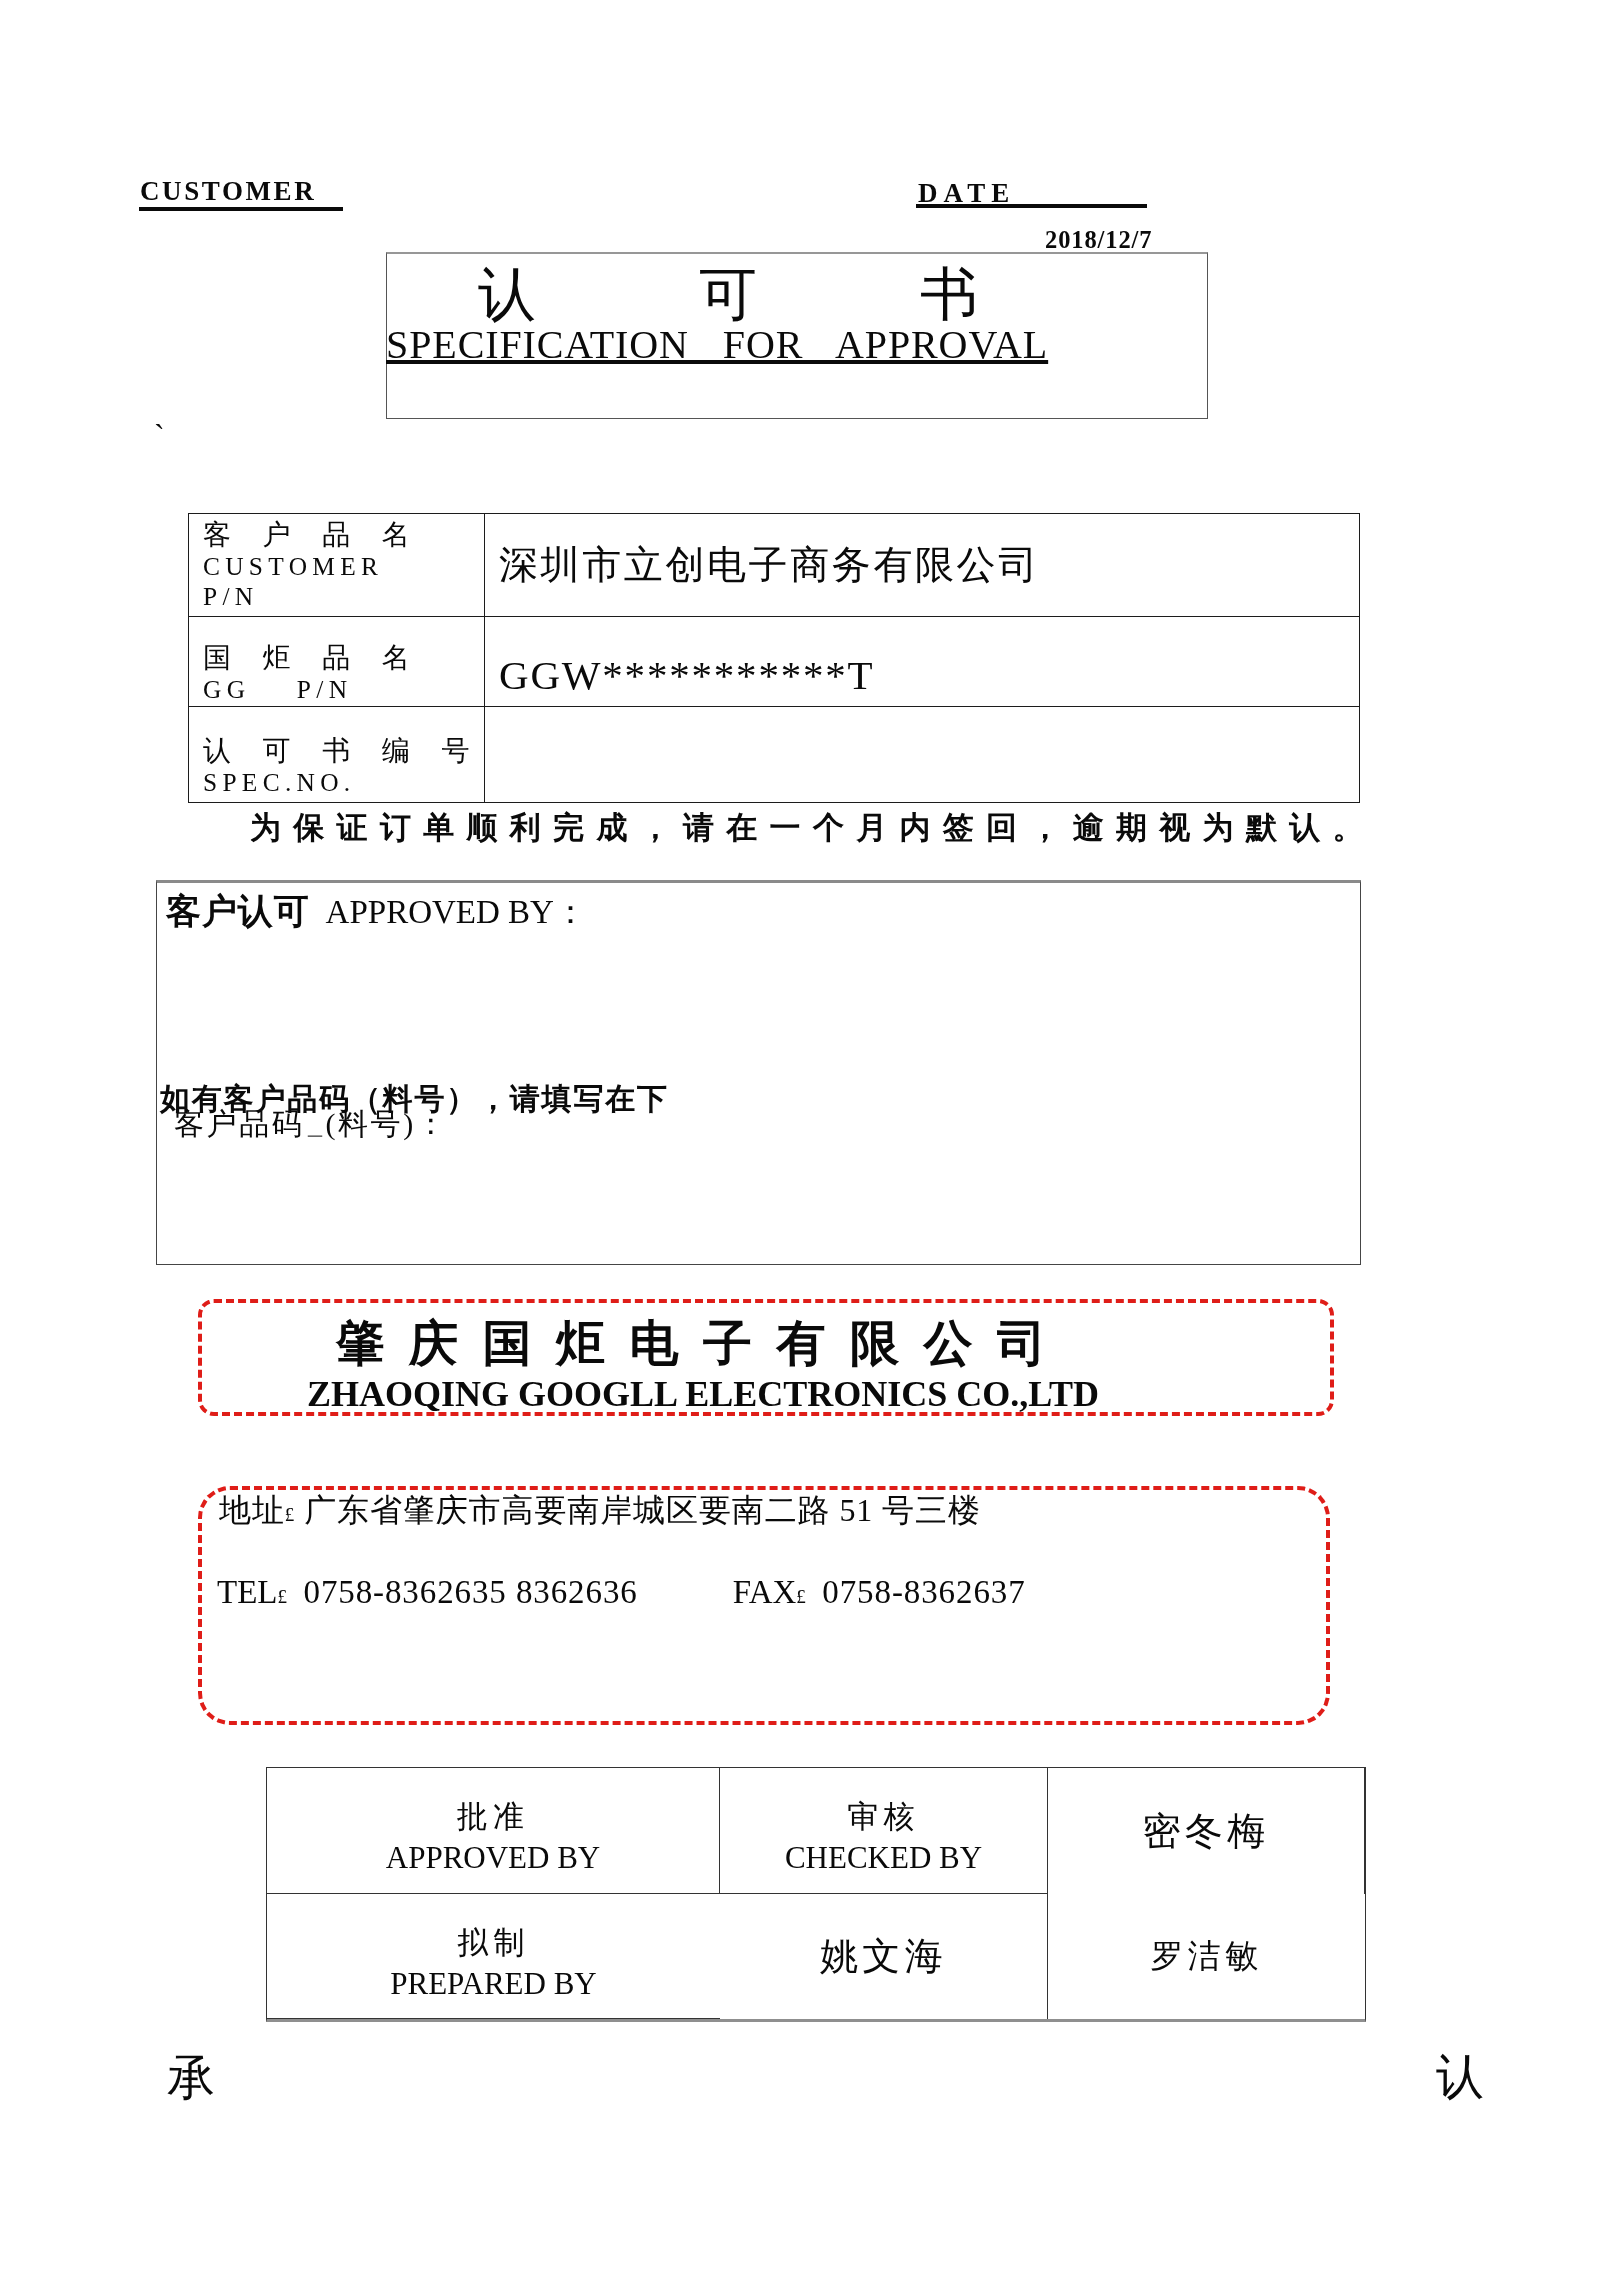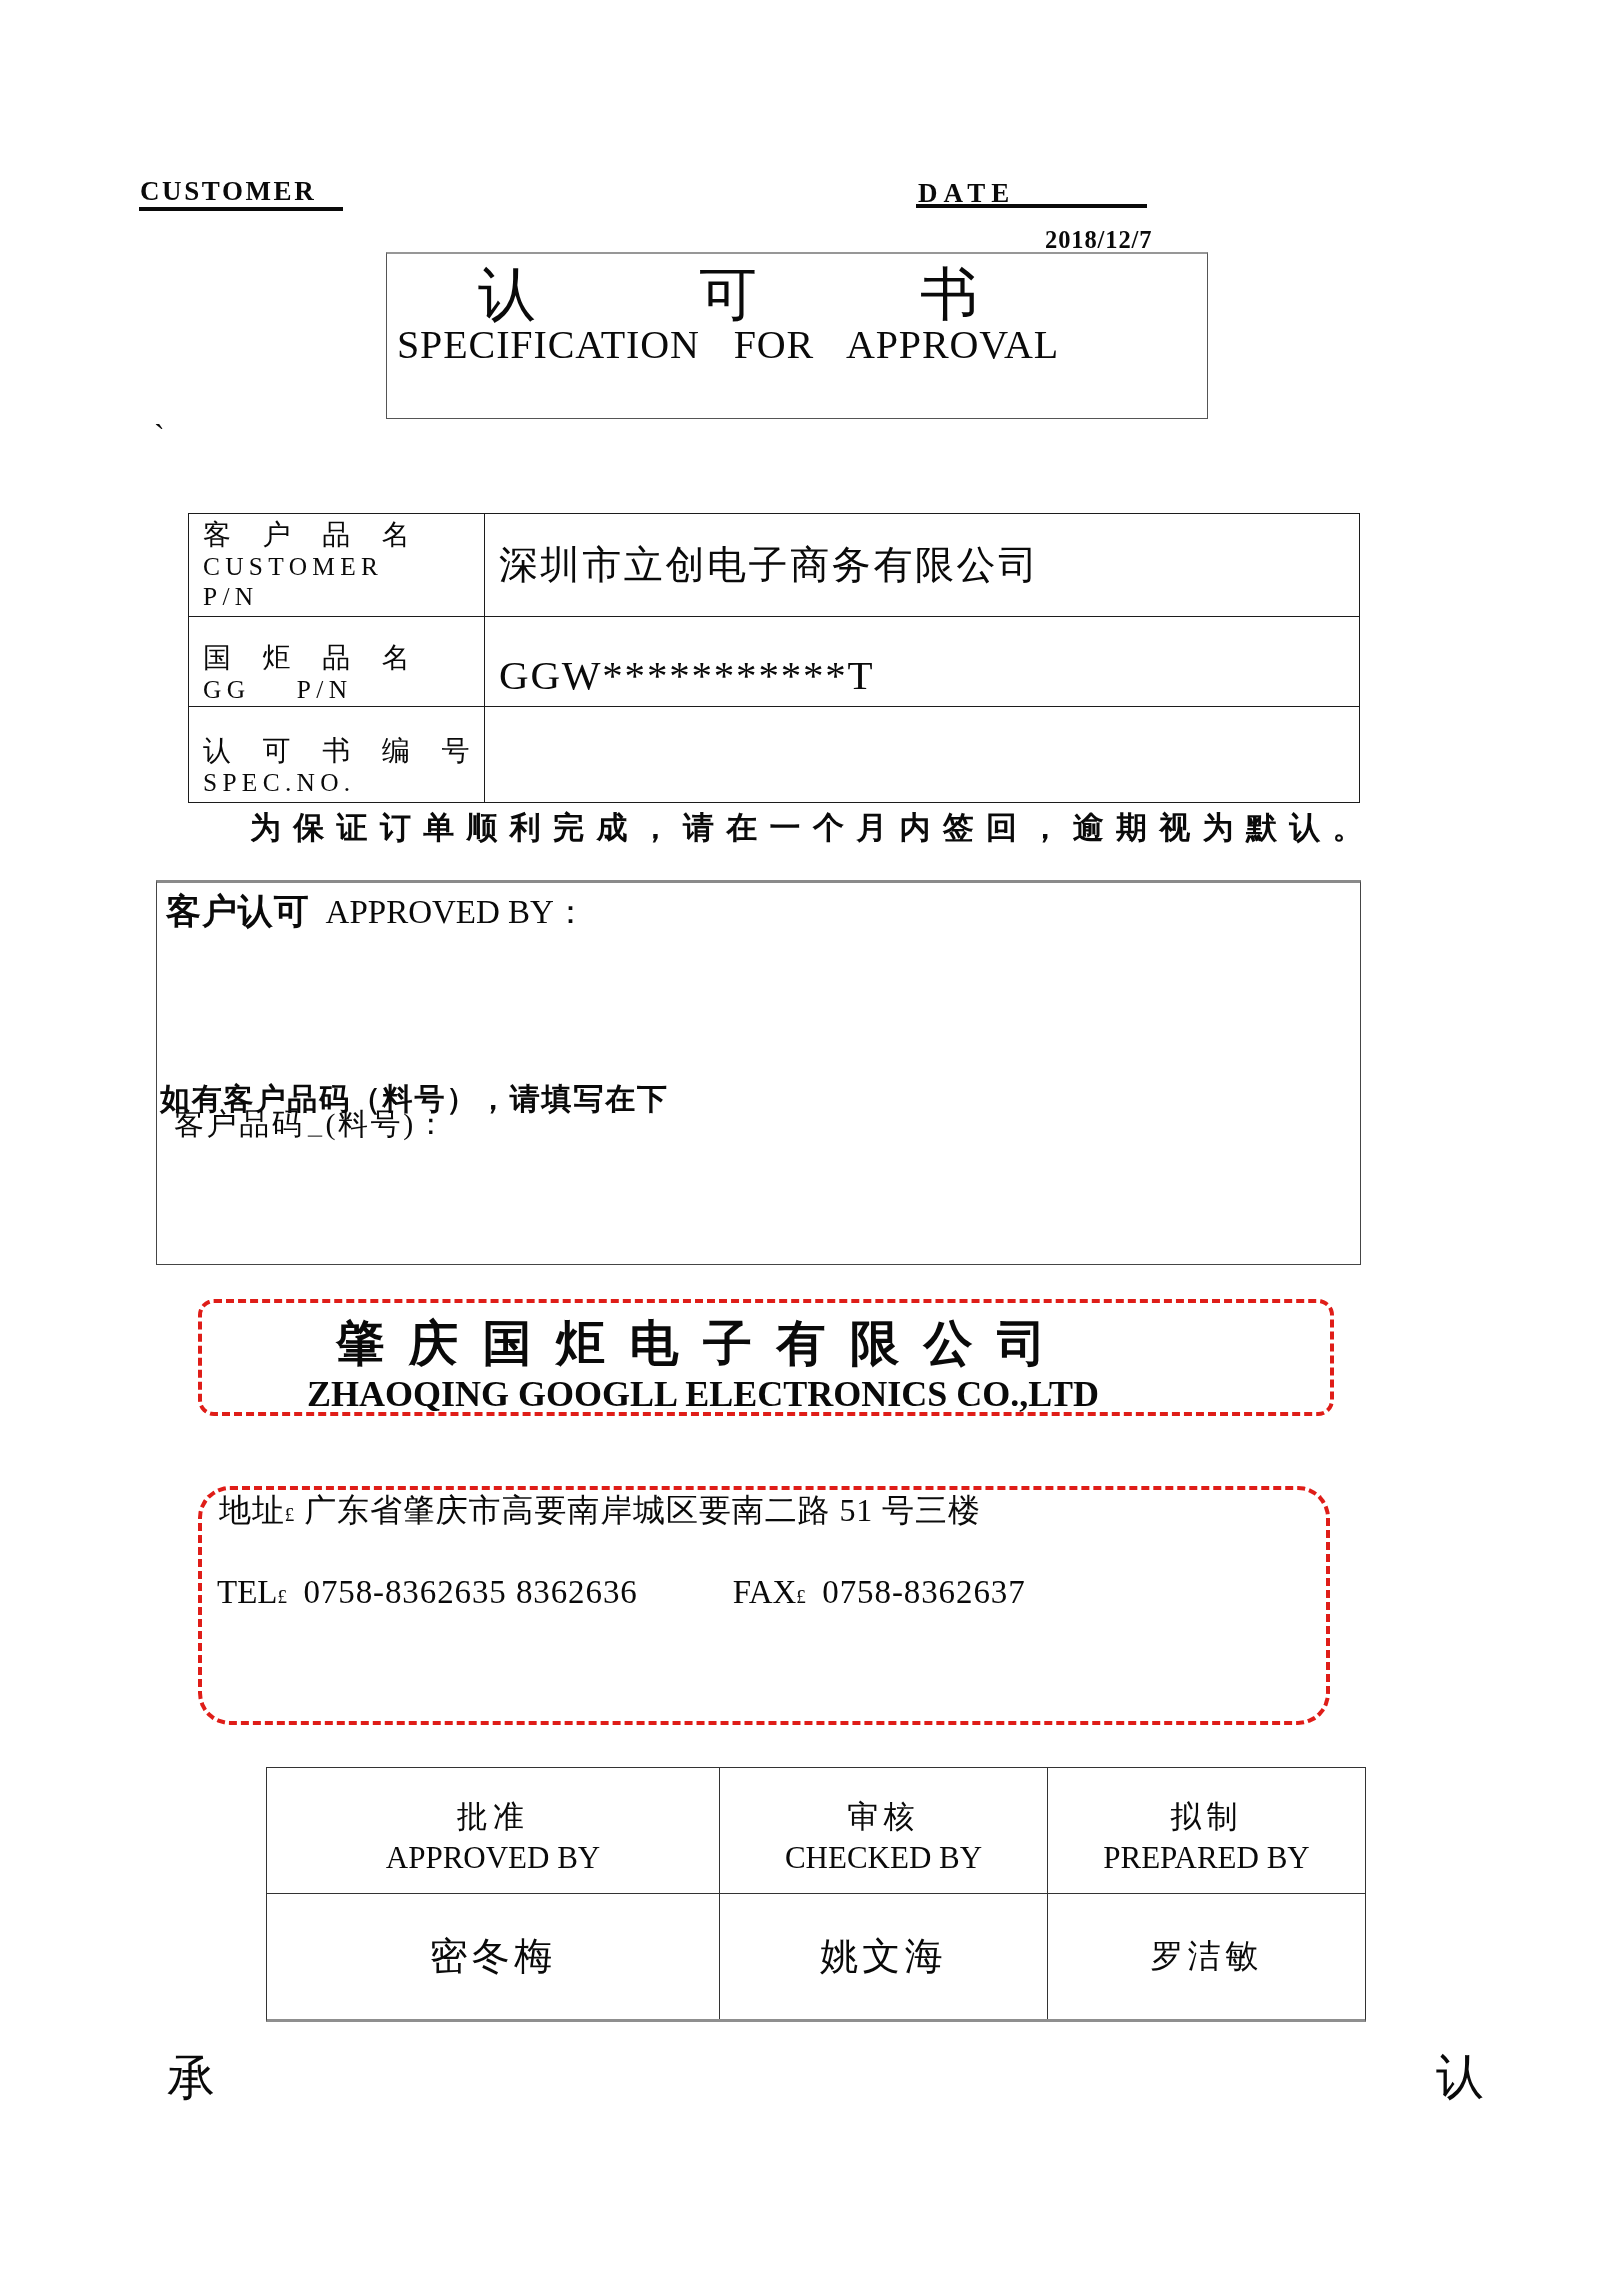--- a/index.html
+++ b/index.html
@@ -15,22 +15,22 @@
   .customer-underline{left:139px;top:207px;width:204px;height:3.5px;background:#0a0a0a;}
   .date-hdr{left:918px;top:178px;font-size:27px;font-weight:bold;letter-spacing:6.1px;}
   .date-val{left:1045px;top:181px;font-size:24.5px;font-weight:bold;letter-spacing:0.9px;margin-top:45px;}
   .date-underline{left:916px;top:204px;width:231px;height:3.5px;background:#0a0a0a;}
 
   
   .title-box{left:386px;top:252px;width:822px;height:167px;border:1.8px solid #555;
              border-top:2.6px solid #979797;box-sizing:border-box;}
   .title-cn{left:386px;top:256px;width:822px;text-align:left;font-size:58px;
             letter-spacing:163px;padding-left:92px;box-sizing:border-box;white-space:nowrap;}
-  .title-en{left:386px;top:321px;width:684px;text-align:center;font-size:40px;
-            word-spacing:23px;letter-spacing:0.9px;white-space:nowrap;}
+  .title-en{left:386px;top:321px;width:684px;text-align:left;font-size:40px;
+            word-spacing:23px;letter-spacing:0.9px;white-space:nowrap;text-decoration:underline;}
 
   .stray-mark{left:154px;top:419px;font-size:32px;line-height:32px;}
 
   
   .spec-table{left:188px;top:513px;width:1172px;height:290px;border:1.8px solid #1c1c1c;
               box-sizing:border-box;display:grid;grid-template-columns:296px 1fr;
               grid-template-rows:103px 90px 1fr;}
   .spec-table .cell{border-right:1.8px solid #1c1c1c;border-bottom:1.8px solid #1c1c1c;
                     box-sizing:border-box;padding-left:14px;overflow:hidden;}
   .spec-table .cell.last-row{border-bottom:none;}
@@ -158,26 +158,26 @@
 
   <div class="abs sign-table">
     <div class="scell">
       <span class="sh-cn song">批准</span>
       <span class="sh-en serif">APPROVED BY</span>
     </div>
     <div class="scell">
       <span class="sh-cn song">审核</span>
       <span class="sh-en serif">CHECKED BY</span>
     </div>
+    <div class="scell row2">
+      <span class="name song">密冬梅</span>
+    </div>
     <div class="scell col3">
       <span class="sh-cn song">拟制</span>
       <span class="sh-en serif">PREPARED BY</span>
-    </div>
-    <div class="scell row2">
-      <span class="name song">密冬梅</span>
     </div>
     <div class="scell row2">
       <span class="name song">姚文海</span>
     </div>
     <div class="scell row2 col3">
       <span class="name small song">罗洁敏</span>
     </div>
   </div>
 
   <div class="abs foot-left song">承</div>

